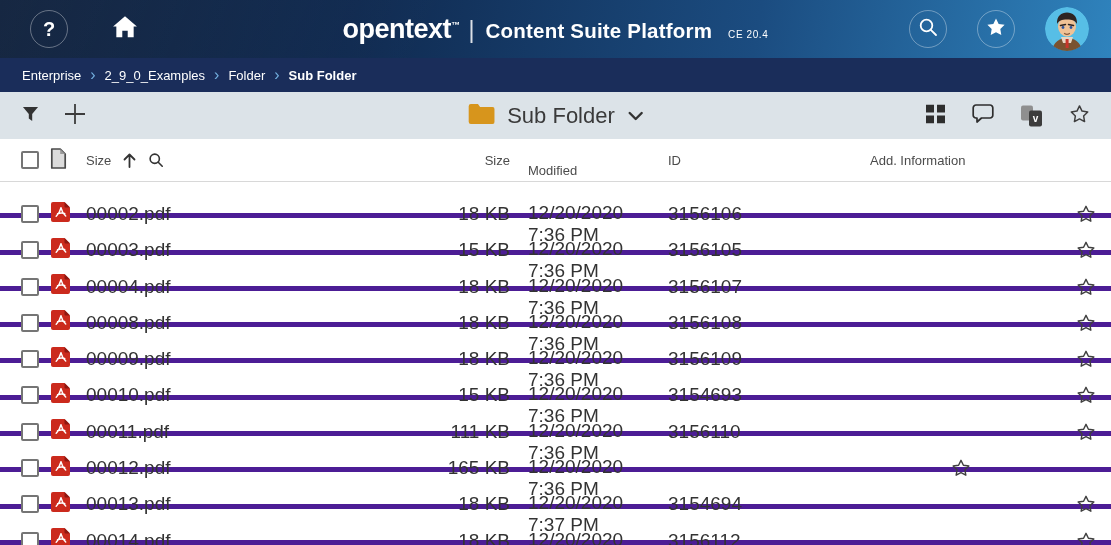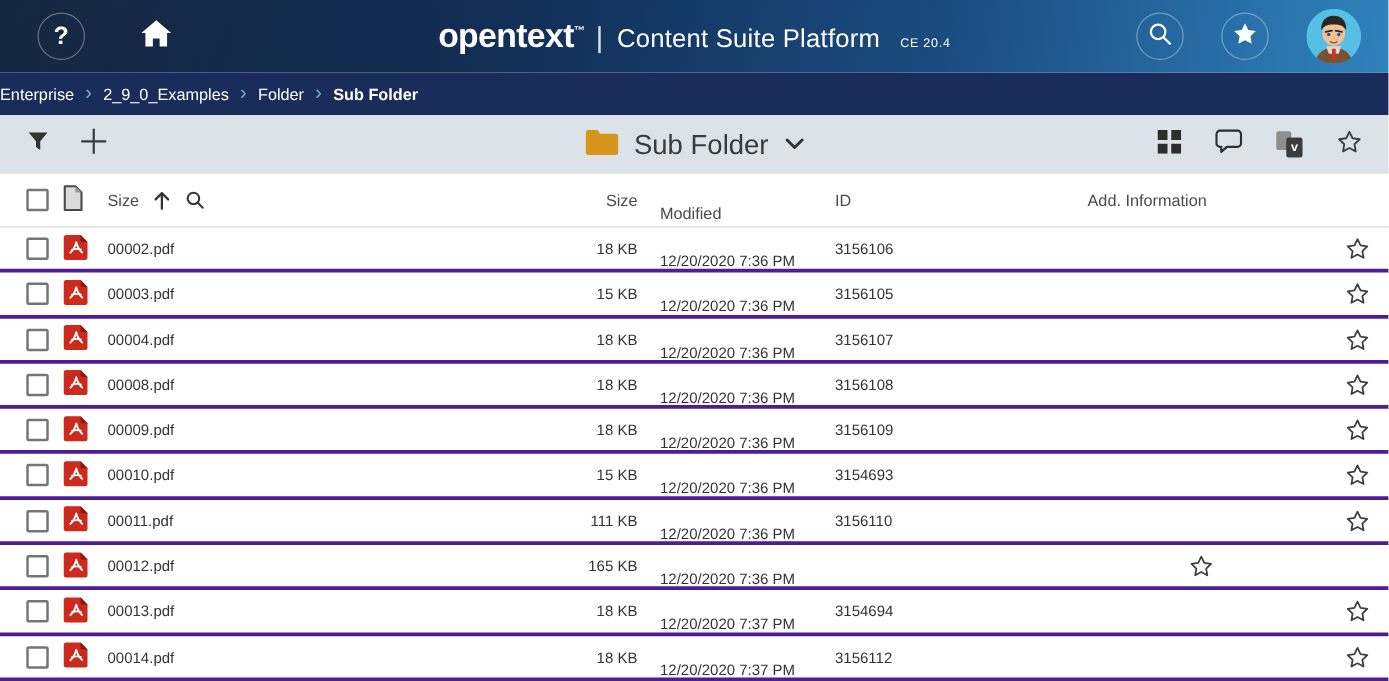--- a/index.html
+++ b/index.html
@@ -20,29 +20,29 @@
     border:1px solid rgba(255,255,255,0.35);
     display:flex; align-items:center; justify-content:center;
     cursor:pointer; flex:0 0 auto;
   }
   .help-btn { margin-left:30px; font-size:20px; font-weight:bold; }
   .home-btn { margin-left:38px; width:38px; height:38px; display:flex; align-items:center; justify-content:center; cursor:pointer; }
   .logo-group { position:absolute; left:50%; top:50%; transform:translate(-50%,-50%); display:flex; align-items:baseline; white-space:nowrap; }
   .brand { font-size:27px; font-weight:bold; letter-spacing:-0.5px; }
   .brand sup { font-size:9px; font-weight:bold; vertical-align:super; }
   .logo-divider { font-size:23px; font-weight:200; margin:0 11px 0 9px; opacity:0.85; }
-  .product { font-size:20.5px; font-weight:400; letter-spacing:0.2px; }
+  .product { font-size:20.5px; font-weight:700; letter-spacing:0.2px; }
   .version { font-size:10px; margin-left:16px; letter-spacing:0.6px; }
   .topbar-right { position:absolute; right:22px; top:50%; transform:translateY(-50%); display:flex; align-items:center; gap:30px; }
   .avatar { width:44px; height:44px; border-radius:50%; overflow:hidden; cursor:pointer; flex:0 0 auto; }
 
   
   .breadcrumb {
     height:34px; background:#1A2D5A; color:#fff;
-    display:flex; align-items:center; font-size:13px;
+    display:flex; align-items:center; padding-left:22px; font-size:13px;
   }
   .crumb { cursor:pointer; }
   .crumb.current { font-weight:bold; cursor:default; }
   .crumb-sep { color:#72AEDE; font-size:16px; margin:0 9px; line-height:1; }
 
   
   .toolbar { position:relative; height:47px; background:#DCE3E8; display:flex; align-items:center; }
   .toolbar-left { display:flex; align-items:center; gap:24px; margin-left:22px; }
   .tool-btn { display:flex; align-items:center; justify-content:center; cursor:pointer; }
   .title-group { position:absolute; left:50%; top:50%; transform:translate(-50%,-50%); display:flex; align-items:center; cursor:pointer; }
@@ -58,21 +58,21 @@
   .cell-cb { padding-left:21px; }
   .checkbox { width:18px; height:18px; border:2px solid #757575; border-radius:2px; background:#fff; cursor:pointer; }
   .cell-name { display:flex; align-items:center; }
   .thead .cell-name { gap:12px; }
   .cell-size { text-align:right; }
   .cell-mod { padding-left:18px;margin-top:20px; }
   .cell-id { padding-left:18px; }
   .cell-info { padding-left:10px; }
   .cell-star { display:flex; justify-content:center; }
   .rows { }
-  .trow { height:36.3px; border-bottom:3px solid #4c1d95; font-size:12px; color:#333; }
+  .trow { height:36.3px; border-bottom:5px solid #4c1d95; font-size:19px; color:#333; }
   .file-name { color:#333; cursor:pointer; }
   .star-btn { cursor:pointer; display:flex; }
   .sort-btn, .colsearch-btn { cursor:pointer; display:flex; }
 </style>
 </head>
 <body>
 
 <div class="screen">
 
   <div class="topbar">

